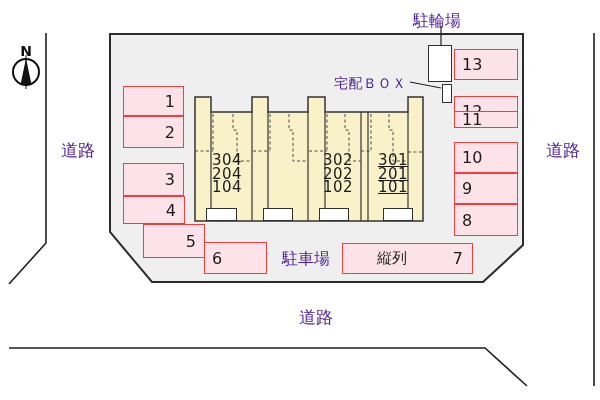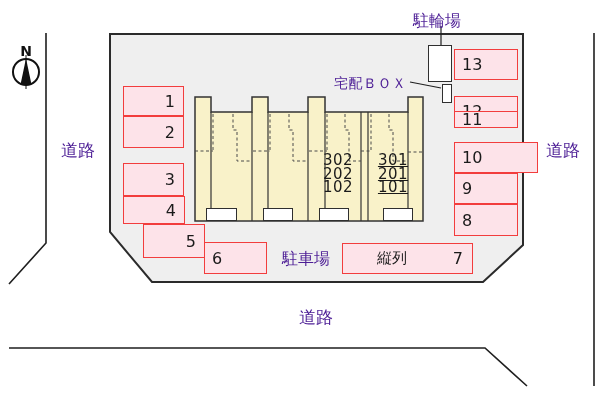--- a/index.html
+++ b/index.html
@@ -79,20 +79,25 @@
   <div class="jp" style="left:334px;top:75px;font-size:14px;letter-spacing:0.5px;">宅配ＢＯＸ</div>
 
   <div class="whitebox" style="left:428px;top:45px;width:24px;height:37px;"></div>
   <div class="whitebox" style="left:442px;top:84px;width:10px;height:19px;"></div>
 
   <div class="entrance" style="left:206px;top:208px;width:31px;height:13px;"></div>
   <div class="entrance" style="left:263px;top:208px;width:30px;height:13px;"></div>
   <div class="entrance" style="left:319px;top:208px;width:30px;height:13px;"></div>
   <div class="entrance" style="left:383px;top:208px;width:30px;height:13px;"></div>
 
+  <div class="rooms" style="left:205px;top:154px;">
+    <div>304</div>
+    <div>204</div>
+    <div>104</div>
+  </div>
   <div class="rooms" style="left:316px;top:154px;">
     <div>302</div>
     <div>202</div>
     <div>102</div>
   </div>
   <div class="rooms" style="left:371px;top:154px;text-decoration:underline;">
     <div>301</div>
     <div>201</div>
     <div>101</div>
   </div>
@@ -105,17 +110,17 @@
   <div class="pspace lnum" style="left:204px;top:242px;width:63px;height:32px;">6</div>
 
   <div id="tandem" style="left:342px;top:243px;width:131px;height:31px;">
     <span>縦列</span>
     <span class="num">7</span>
   </div>
 
   <div class="pspace lnum" style="left:454px;top:49px;width:64px;height:31px;">13</div>
   <div class="pspace lnum" style="left:454px;top:96px;width:64px;height:31px;">12</div>
   <div class="pspace lnum" style="left:454px;top:111px;width:64px;height:17px;">11</div>
-  <div class="pspace lnum" style="left:454px;top:142px;width:84px;height:31px;">10</div>
+  <div class="pspace lnum" style="left:454px;top:142px;width:64px;height:31px;">10</div>
   <div class="pspace lnum" style="left:454px;top:173px;width:64px;height:31px;">9</div>
   <div class="pspace lnum" style="left:454px;top:204px;width:64px;height:32px;">8</div>
 
 </div>
 
 </body></html>

